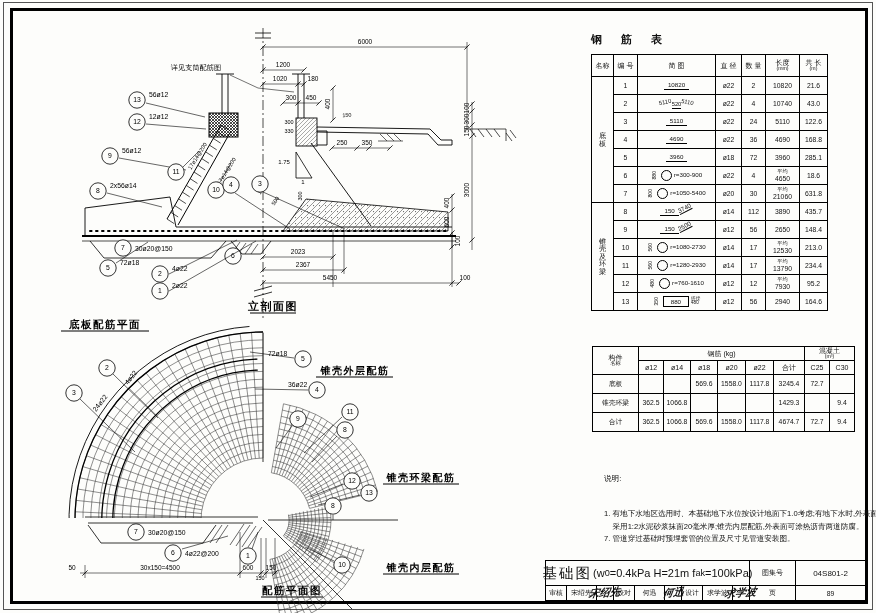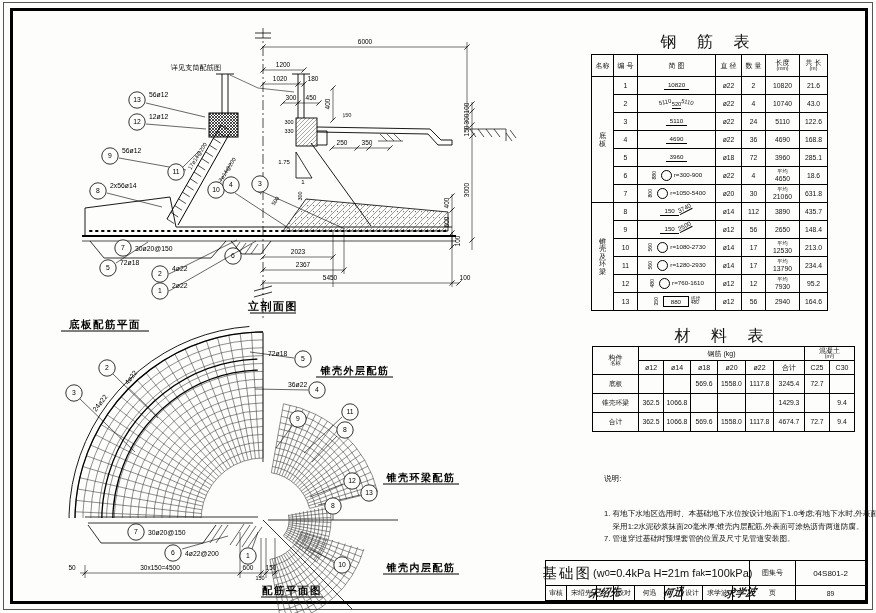--- a/index.html
+++ b/index.html
@@ -2,21 +2,21 @@
 <html><head>
 <meta charset="utf-8">
 <style>
   html,body{margin:0;padding:0;width:876px;height:613px;overflow:hidden;background:#f6f6f4;
     font-family:"Liberation Sans",sans-serif;color:#111;}
   #page{position:relative;width:876px;height:613px;background:#fdfdfb;}
   .frame-outer{position:absolute;left:3px;top:2px;right:3px;bottom:3px;border:1px solid #555;}
   .frame-inner{position:absolute;left:10px;top:8px;right:8px;bottom:9px;border:3px solid #000;}
   svg text{font-family:"Liberation Sans",sans-serif;}
   
-  .tbl-title{position:absolute;text-align:center;font-weight:normal;letter-spacing:8px;font-size:16px;}
+  .tbl-title{position:absolute;text-align:left;font-weight:bold;letter-spacing:8px;font-size:11px;}
   table.sheet{position:absolute;border-collapse:collapse;table-layout:fixed;background:#fdfdfb;}
   table.sheet td,table.sheet th{border:0.9px solid #000;font-size:6.8px;font-weight:normal;
     text-align:center;vertical-align:middle;padding:0;line-height:1.05;overflow:hidden;}
   table.sheet .hd{font-size:7px;}
   .sub{font-size:5.2px;display:block;}
   .grp{height:100%;display:flex;flex-direction:column;justify-content:space-around;align-items:center;font-size:7.2px;}
   .sk{display:flex;align-items:center;justify-content:center;gap:2px;}
   .skline{border-bottom:1px solid #000;font-size:6.2px;padding:0 4px;line-height:1.15;}
   .skdiag{display:inline-block;transform:rotate(-27deg) translateY(-3px);border-bottom:1px solid #000;
     font-size:6.2px;line-height:1.15;margin-left:-2px;}
@@ -716,21 +716,20 @@
             </div>
           </td>
           <td>ø12</td>
           <td>56</td>
           <td>2940</td>
           <td>164.6</td>
         </tr>
       </tbody>
   </table>
 
-  <div class="tbl-title" style="left:592px;top:326px;width:262px;">材 料 表</div>
   <table class="sheet" id="mtable" style="left:592px;top:346px;width:262px;">
     <colgroup>
         <col style="width:46px">
         <col style="width:25px">
         <col style="width:27px">
         <col style="width:27px">
       <col style="width:28px">
         <col style="width:28px">
         <col style="width:31px">
         <col style="width:25px">

